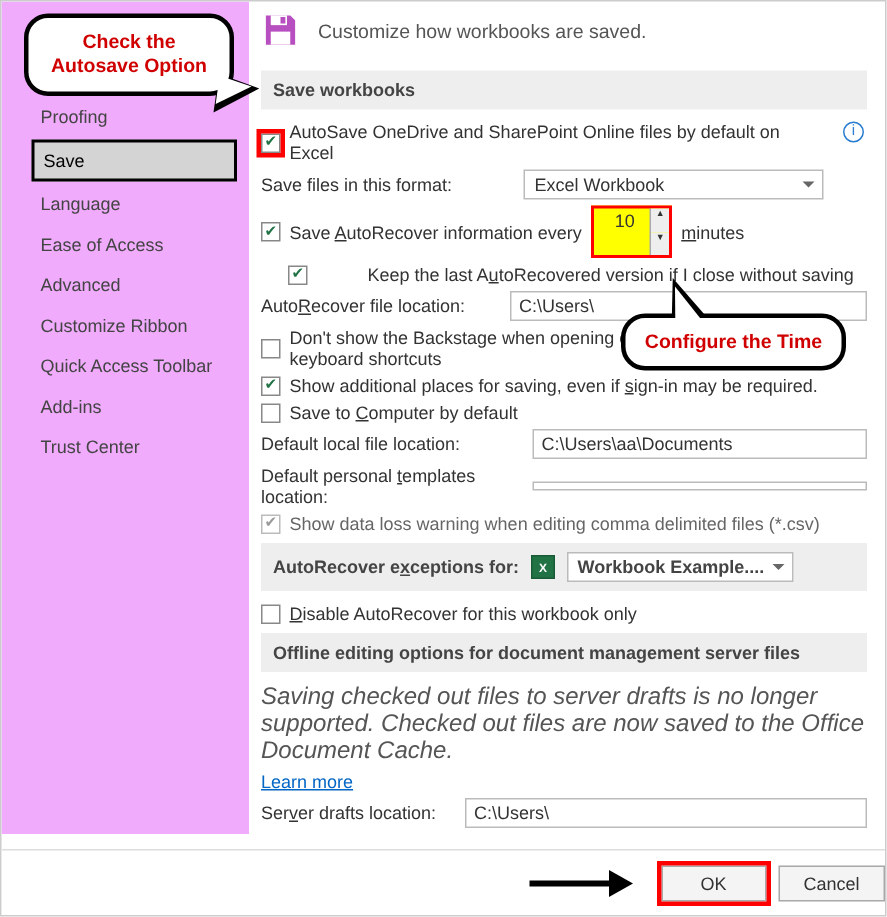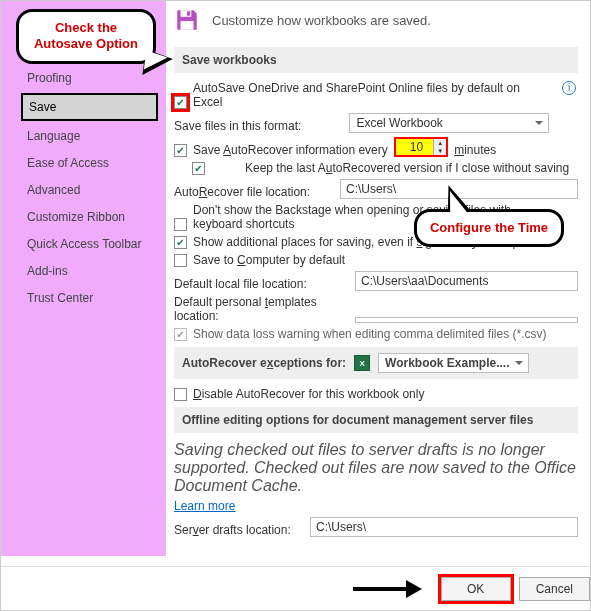--- a/index.html
+++ b/index.html
@@ -59,21 +59,21 @@
   .section-head {
     background: #eee;
     padding: 6px 8px;
     font-weight: 600;
     color: #444;
     margin: 6px 0 8px 0;
     font-size: 12px;
   }
   .row {
     display: flex;
-    align-items: flex-end;
+    align-items: center;
     margin: 4px 0;
     gap: 6px;
     position: relative;
   }
   .indent { padding-left: 18px; gap: 40px; }
   .chk {
     width: 13px; height: 13px;
     border: 1px solid #888;
     display: inline-flex;
     align-items: center; justify-content: center;
@@ -104,21 +104,21 @@
     content: ""; position: absolute; right: 5px; top: 50%;
     border: 4px solid transparent; border-top-color: #666;
     transform: translateY(-2px);
   }
   .select.small { min-width: 140px; }
   .spinner-wrap {
     border: 2px solid #ff0000;
     background: #ffff00;
     display: inline-flex;
     align-items: stretch;
-    height: 20px;
+    height: 35px;
   }
   .spinner-val { padding: 1px 10px 1px 14px; font-size: 12px; }
   .spinner-btns {
     width: 13px;
     display: flex; flex-direction: column;
     border-left: 1px solid #aaa;
   }
   .spinner-btns div {
     flex: 1; font-size: 6px; text-align: center; line-height: 8px;
     background: #eee;

